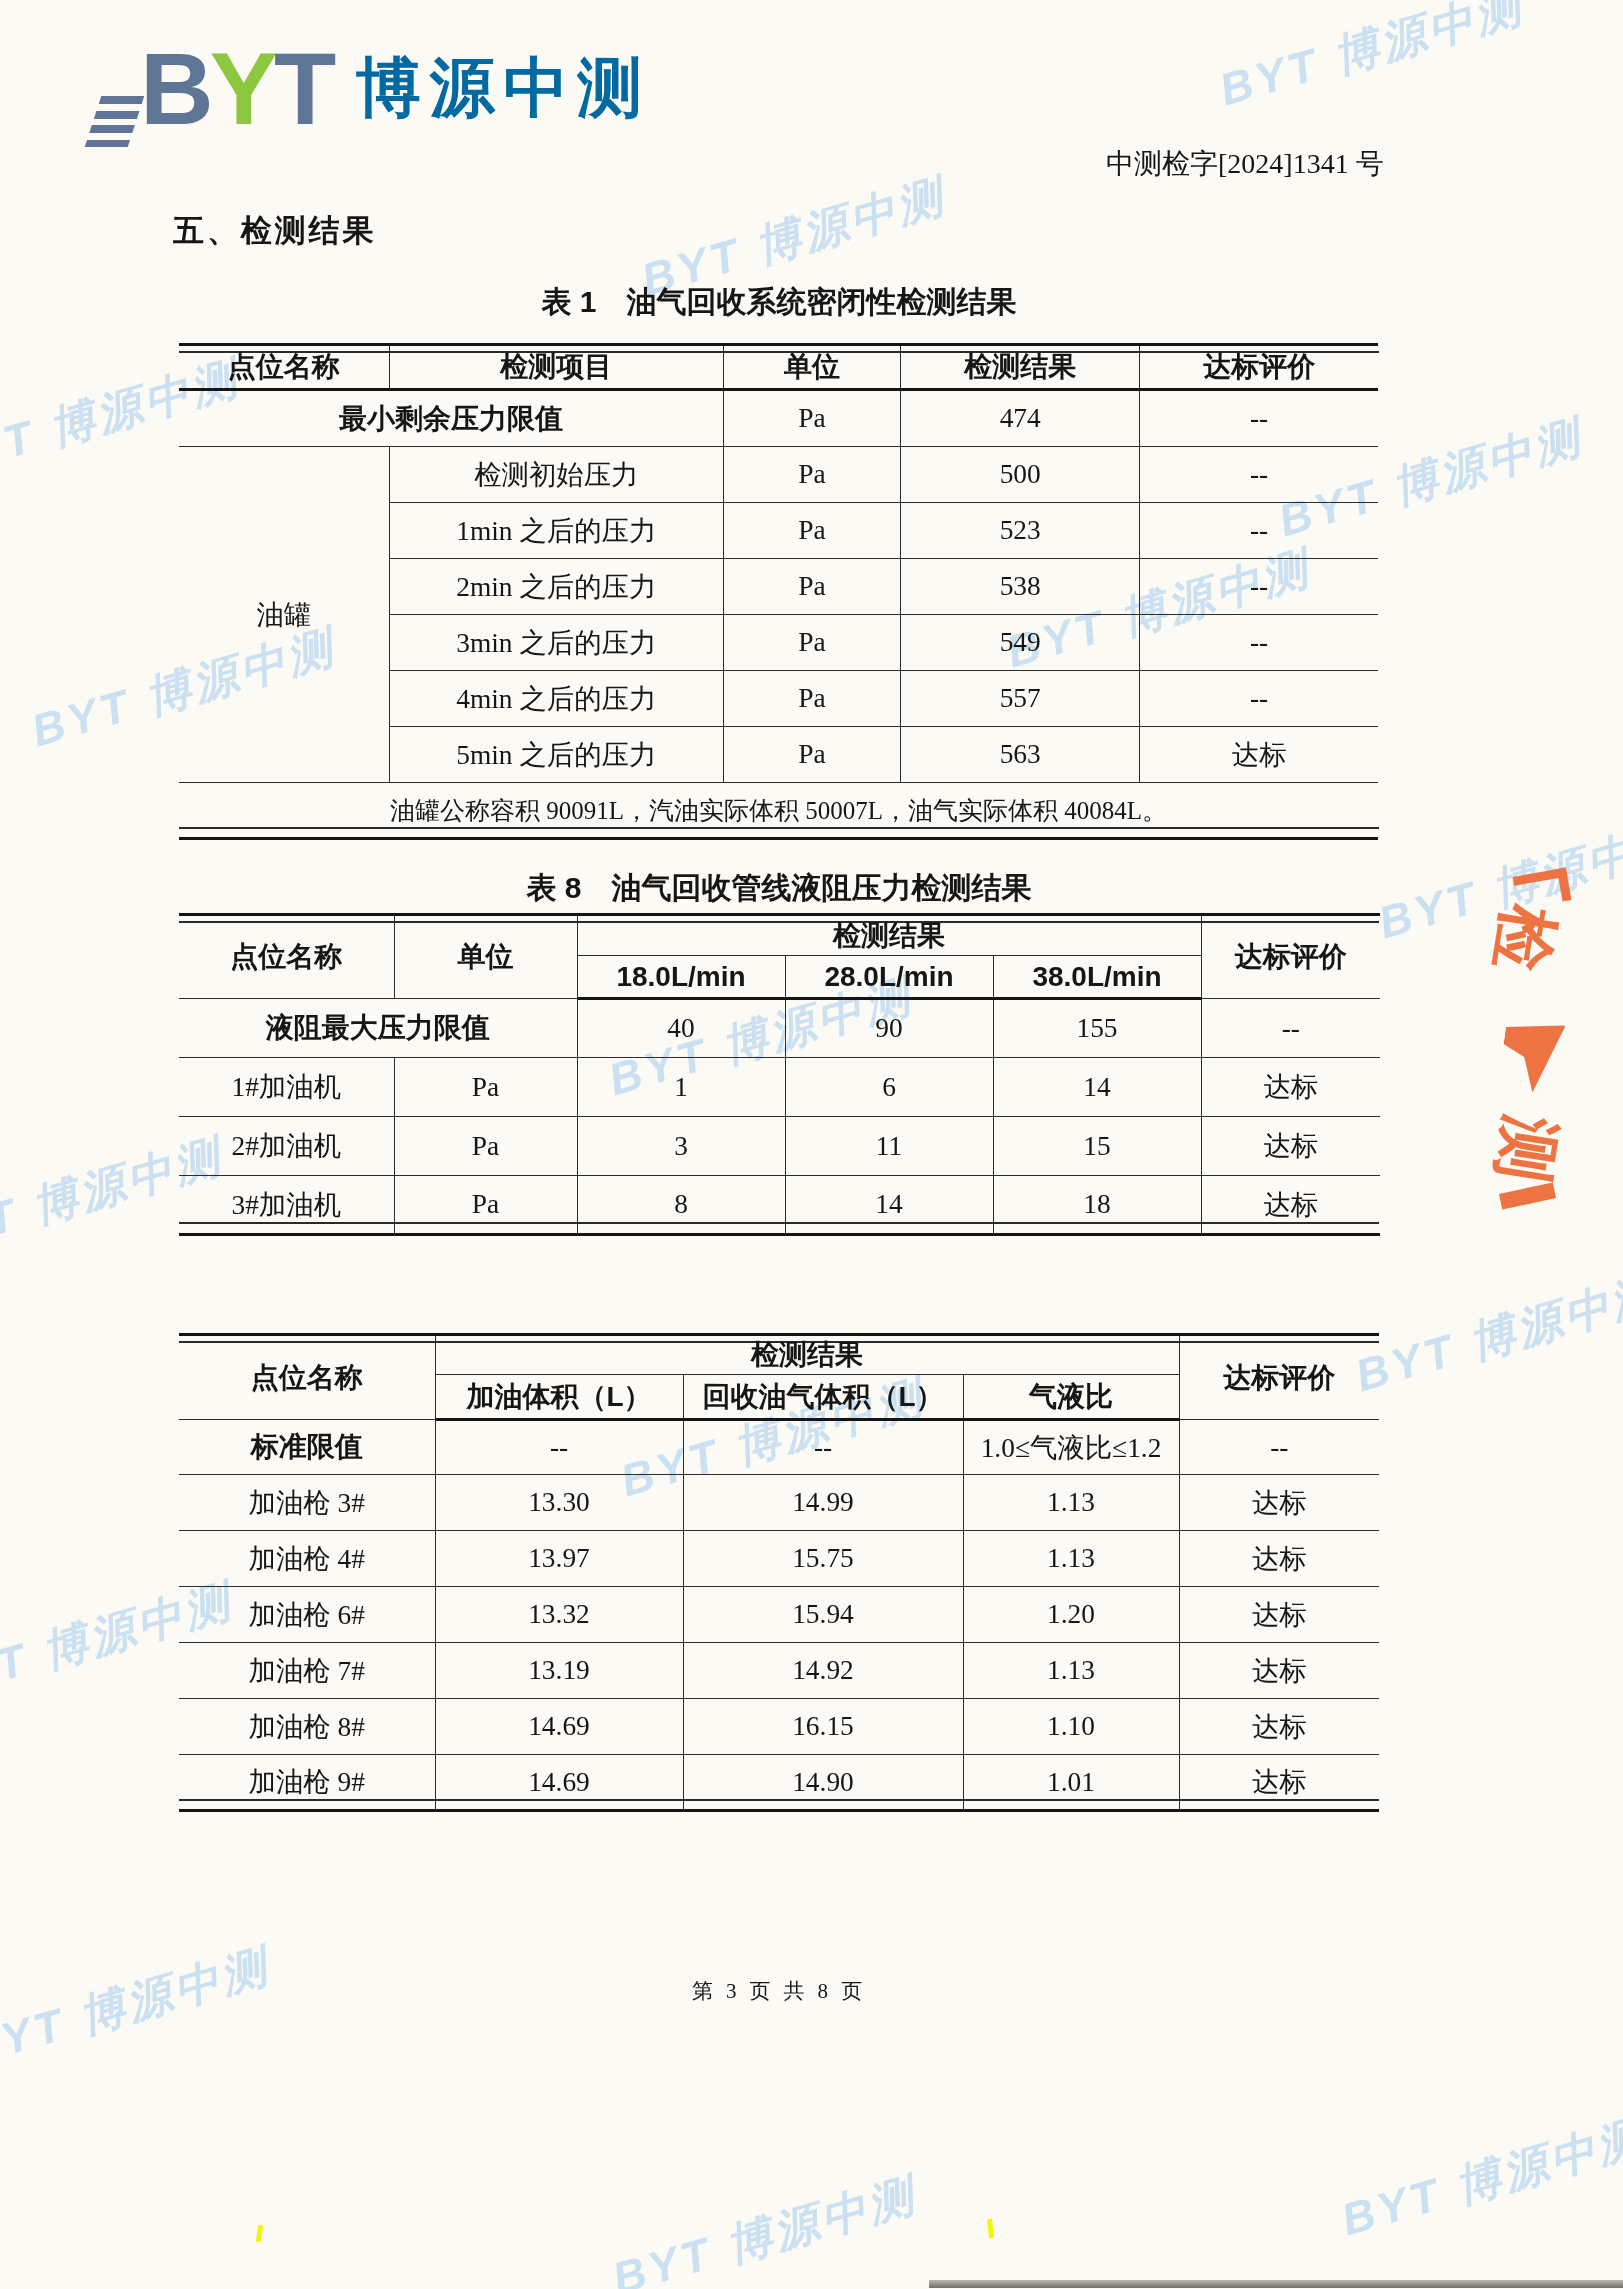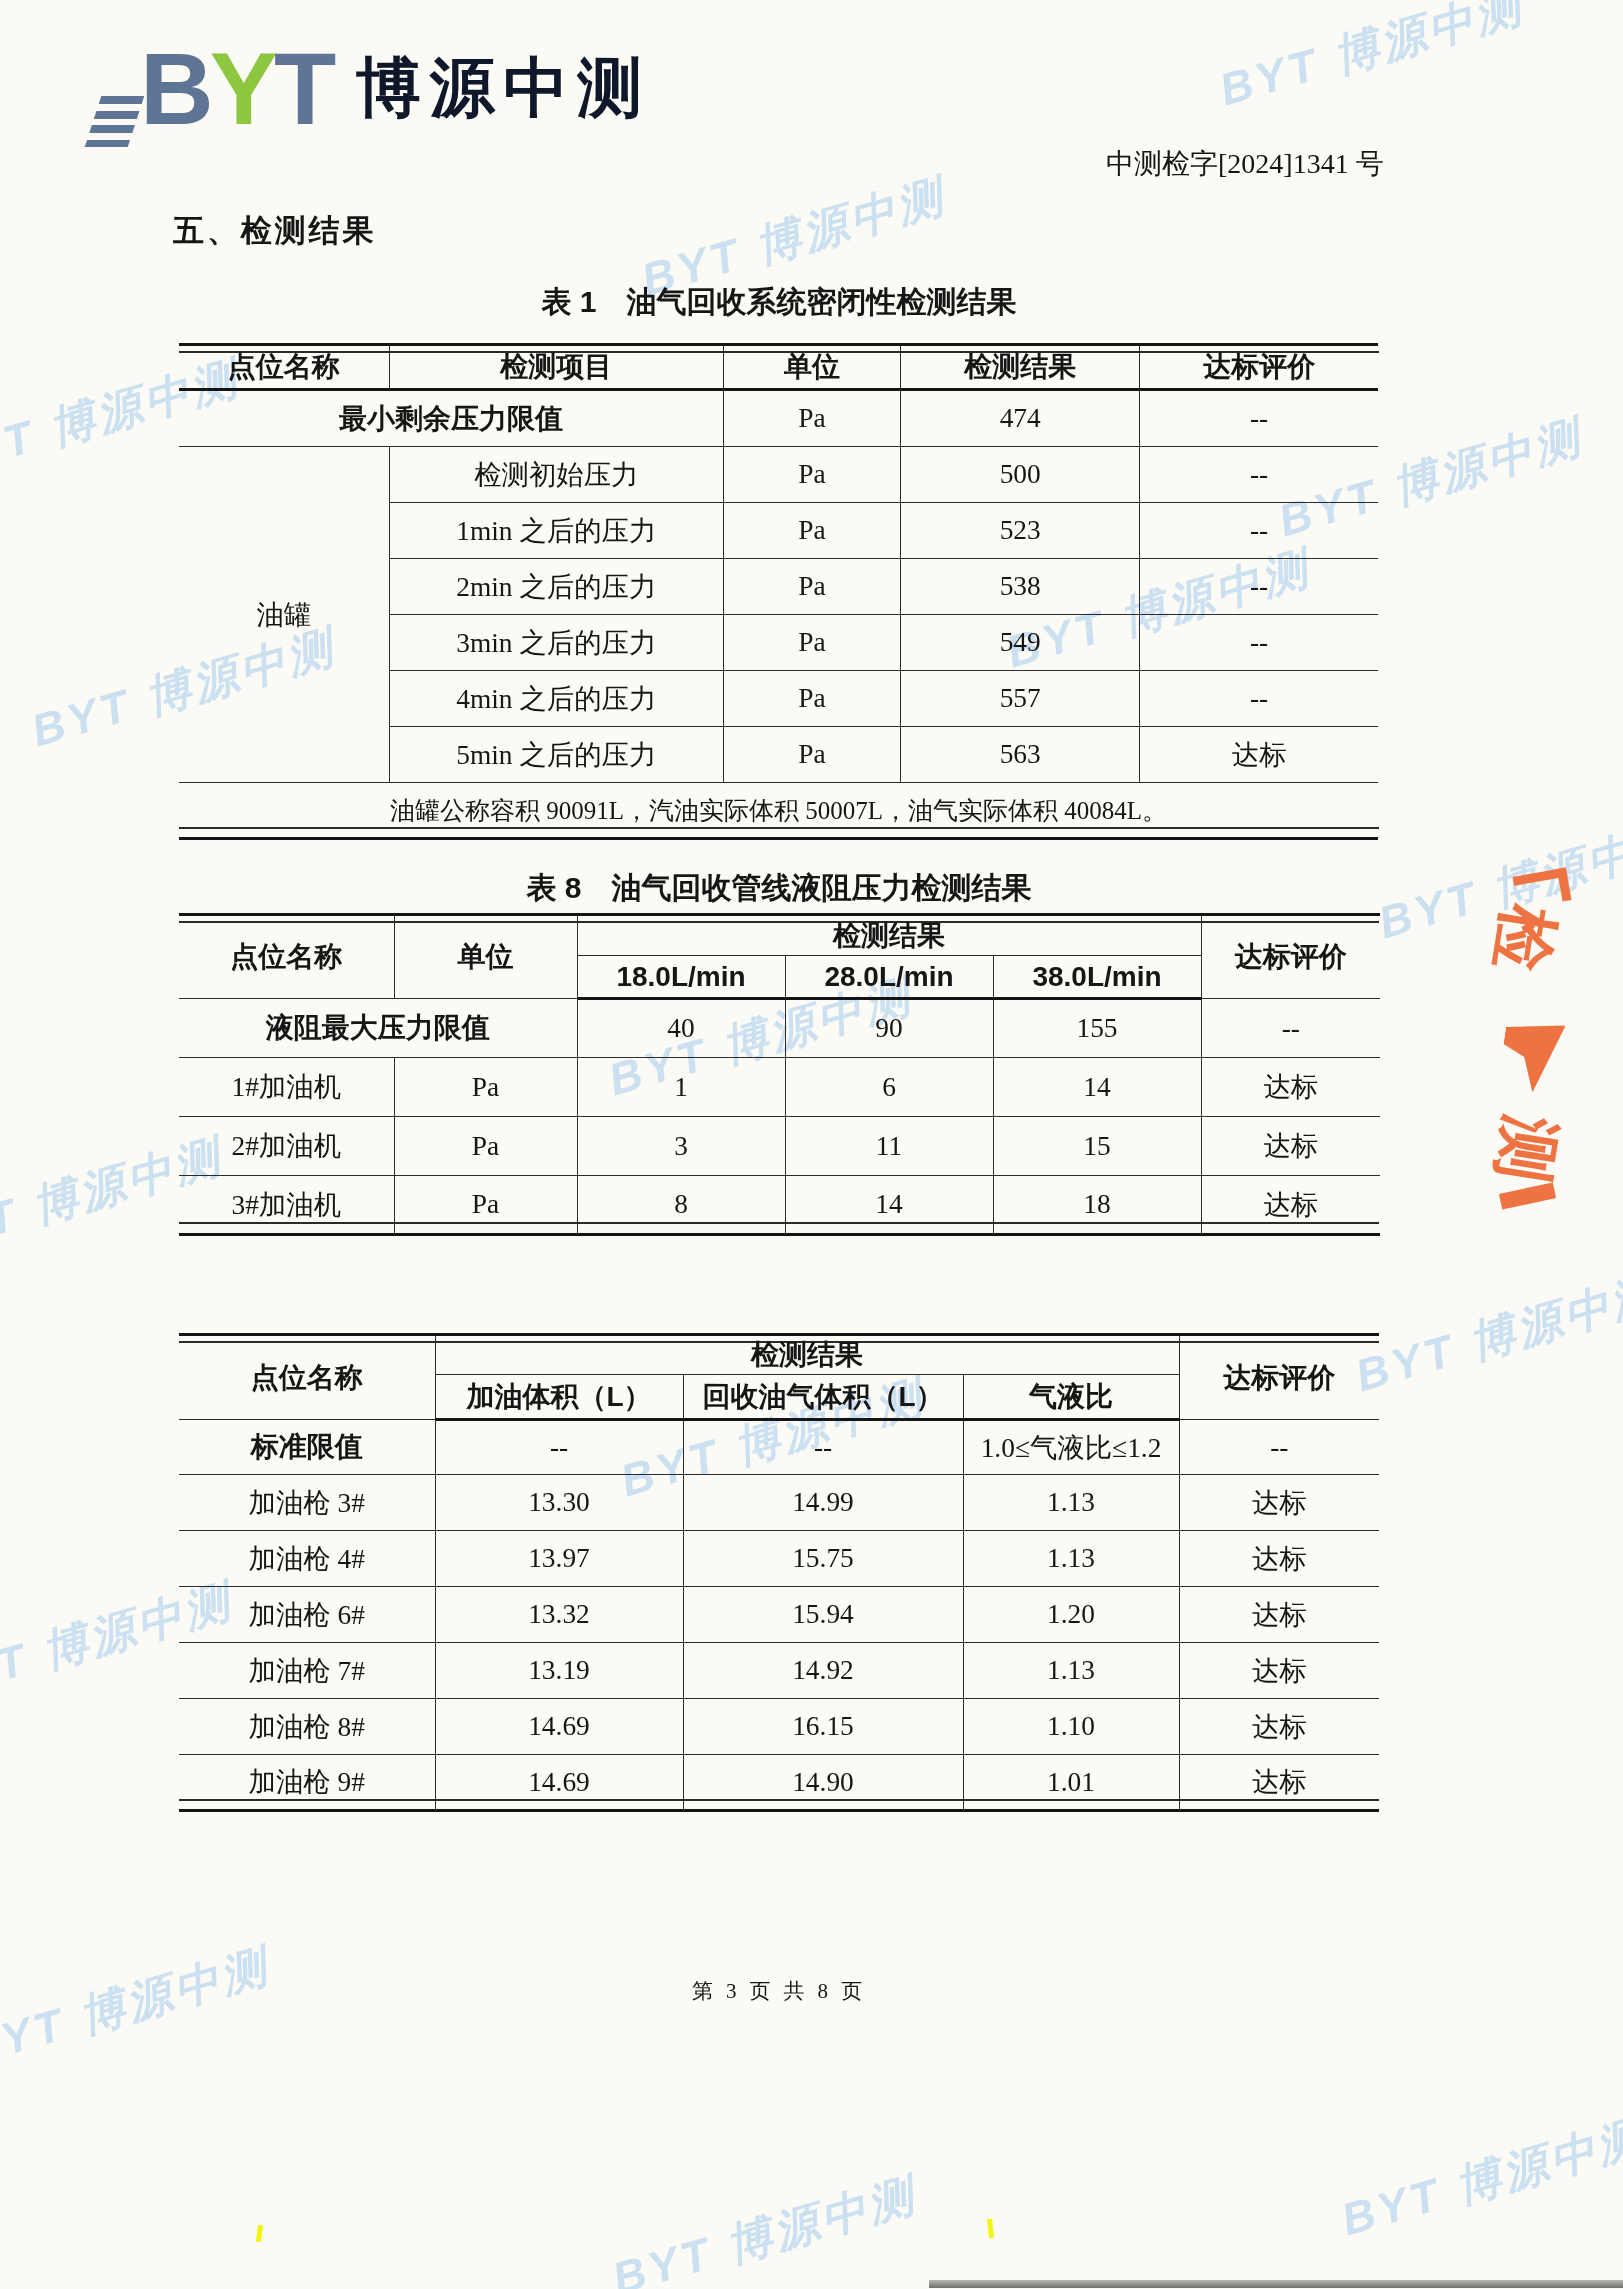--- a/index.html
+++ b/index.html
@@ -25,21 +25,21 @@
     transform:skewX(-18deg);
   }
   .logo-en {
     font-family:"Liberation Sans","DejaVu Sans",sans-serif;
     font-weight:900; font-size:102px; line-height:108px;
     letter-spacing:-3.9px; color:#5e7596; margin-left:47px;
   }
   .logo-en .y { color:#8dc63f; }
   .logo-cn {
     font-family:"Liberation Sans","DejaVu Sans",sans-serif;
-    font-weight:900; font-size:65px; color:#0f172a; letter-spacing:8.8px;
+    font-weight:900; font-size:65px; color:#0369a1; letter-spacing:8.8px;
     vertical-align:13.7px; margin-left:19.6px;
   }
 
   .report-no { position:absolute; left:1106px; top:145px; font-size:28px; z-index:3; }
 
   .section-title {
     position:absolute; left:173px; top:210px; font-size:31px; font-weight:bold;
     font-family:"Liberation Sans","DejaVu Sans",sans-serif; letter-spacing:2.9px; z-index:3;
   }
 

